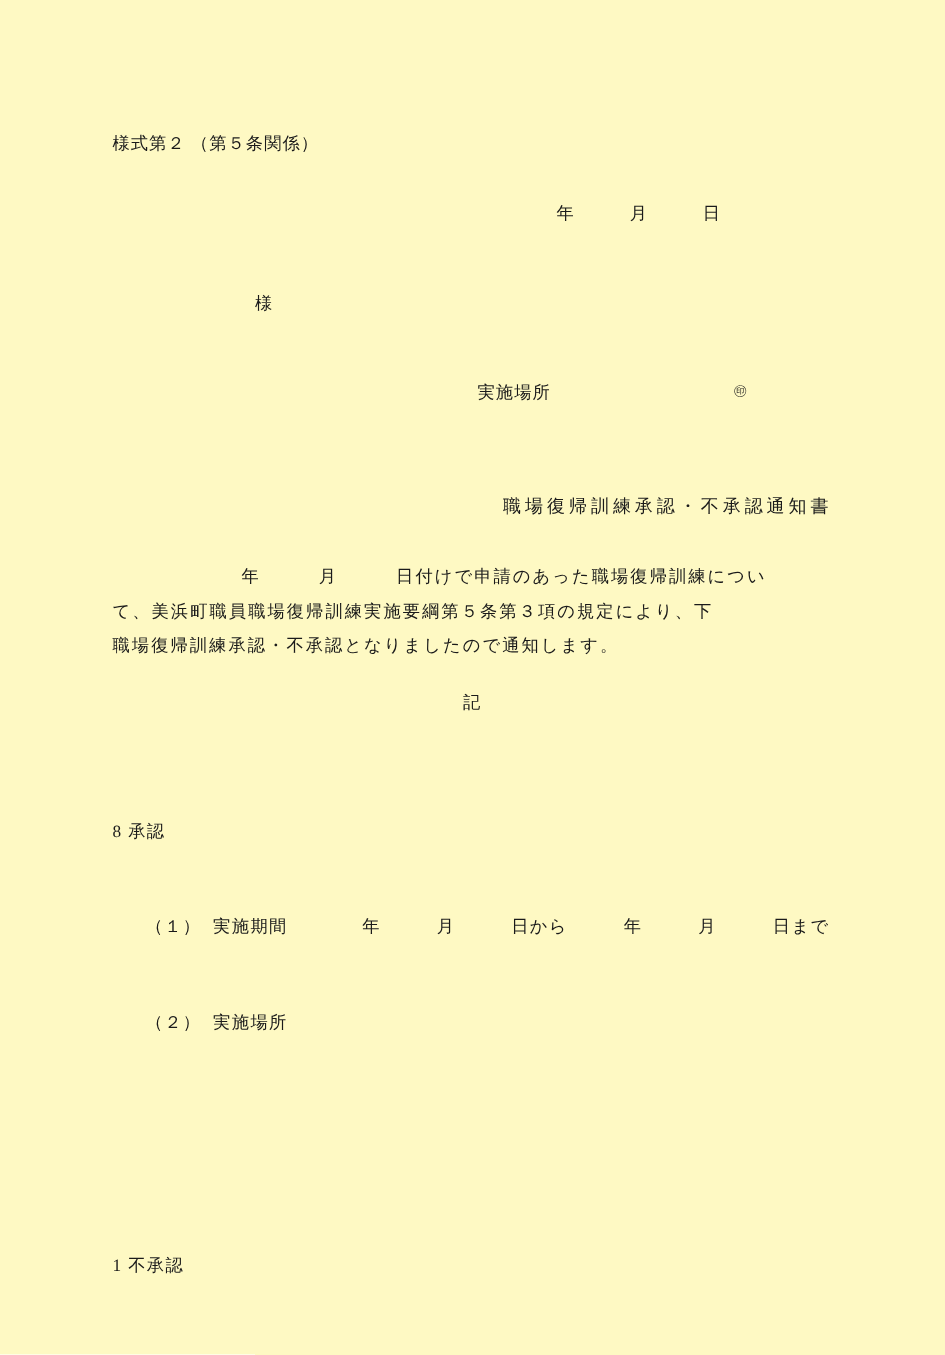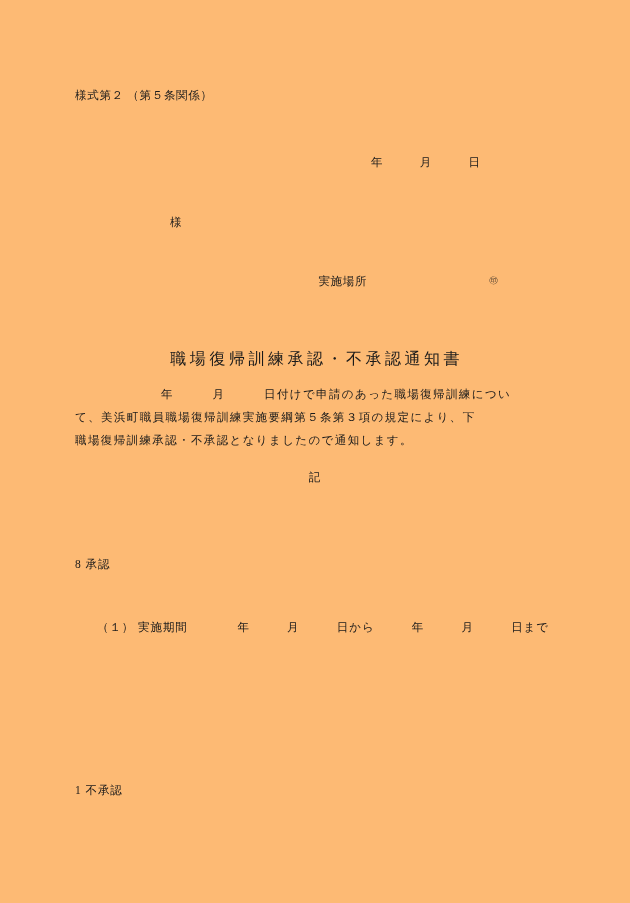--- a/index.html
+++ b/index.html
@@ -9,35 +9,35 @@
   }
   body {
     font-family: "Liberation Serif", "DejaVu Serif", serif;
     color: #1a1a1a;
   }
   .page {
     position: relative;
     width: 630px;
     height: 903px;
     margin: 0 auto;
-    background: #fdba74;
+    background: #fef9c3;
     overflow: hidden;
   }
   .doc {
     position: absolute;
     left: 75px;
     top: 88px;
     width: 480px;
   }
   .form-no {
     font-size: 11.5px;
     letter-spacing: 0.06em;
   }
   .date-line {
-    margin-top: 52px;
+    margin-top: 32px;
     text-align: left;
     padding-left: 296px;
     font-size: 11.5px;
     letter-spacing: 0.06em;
     white-space: pre;
   }
   .addressee {
     margin-top: 45px;
     padding-left: 95px;
     font-size: 11.5px;
@@ -49,27 +49,27 @@
     font-size: 11.5px;
     letter-spacing: 0.06em;
     white-space: pre;
   }
   .seal {
     font-size: 9px;
     vertical-align: 2px;
   }
   .title {
     margin-top: 48px;
-    text-align: center;
-    font-size: 16px;
+    text-align: right;
+    font-size: 12px;
     letter-spacing: 0.22em;
     text-indent: 0.22em;
   }
   .body-text {
-    margin-top: 13px;
+    margin-top: 28px;
     font-size: 11.5px;
     letter-spacing: 0.12em;
     line-height: 2.0;
     text-align: justify;
   }
   .body-text .indent {
     display: inline-block;
     width: 86px;
   }
   .ki {
@@ -84,20 +84,21 @@
     letter-spacing: 0.08em;
     line-height: 1.85;
     white-space: pre;
   }
   .section.second {
     margin-top: 56px;
   }
   .sub {
     padding-left: 22px;
     white-space: pre;
+    font-family: Liberation Mono, monospace;
   }
 </style>
 </head>
 <body>
 
 <div class="page">
   <div class="doc">
 
     <div class="form-no">様式第２ （第５条関係）</div>
 
@@ -115,20 +116,21 @@
       <span class="indent"></span><span>年　　　月　　　日付けで申請のあった職場復帰訓練につい</span><br>
       <span>て、美浜町職員職場復帰訓練実施要綱第５条第３項の規定により、下</span><br>
       <span>職場復帰訓練承認・不承認となりましたので通知します。</span>
     </div>
 
     <div class="ki">記</div>
 
     <div class="section">
       <div>8 承認</div>
       <div class="sub">（１） 実施期間　　　　年　　　月　　　日から　　　年　　　月　　　日まで</div>
+      <div class="sub">（２） 実施場所</div>
     </div>
 
     <div class="section second">
       <div>1 不承認</div>
       
     </div>
 
   </div>
 </div>
 

